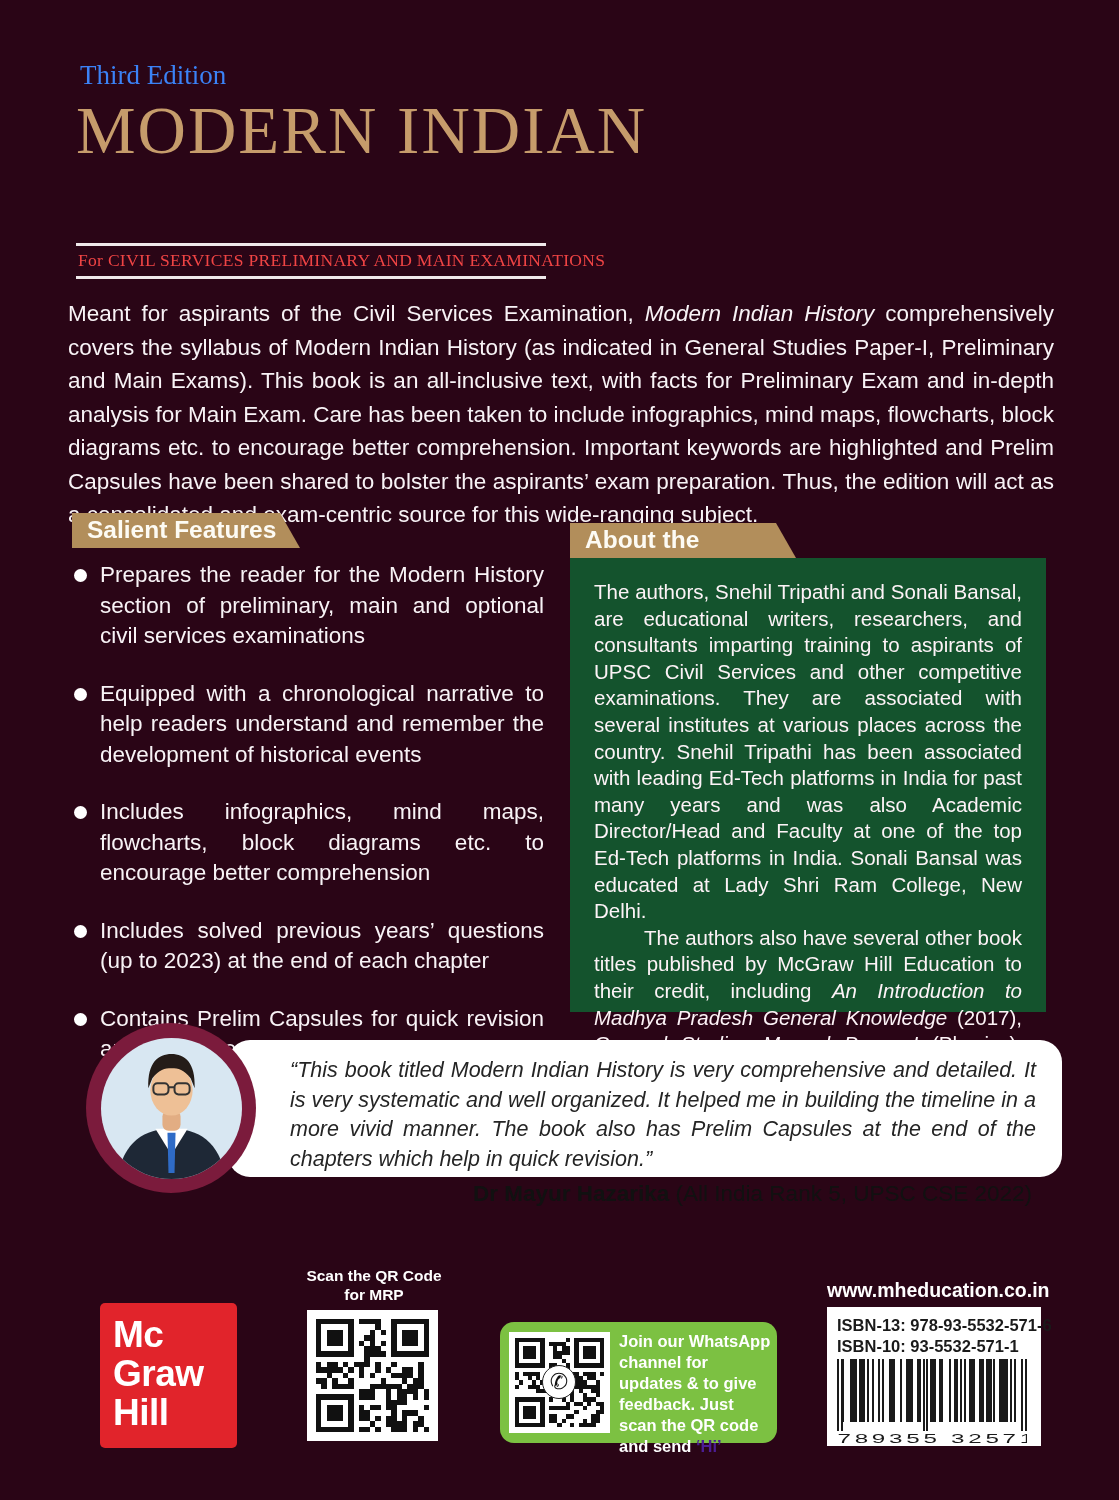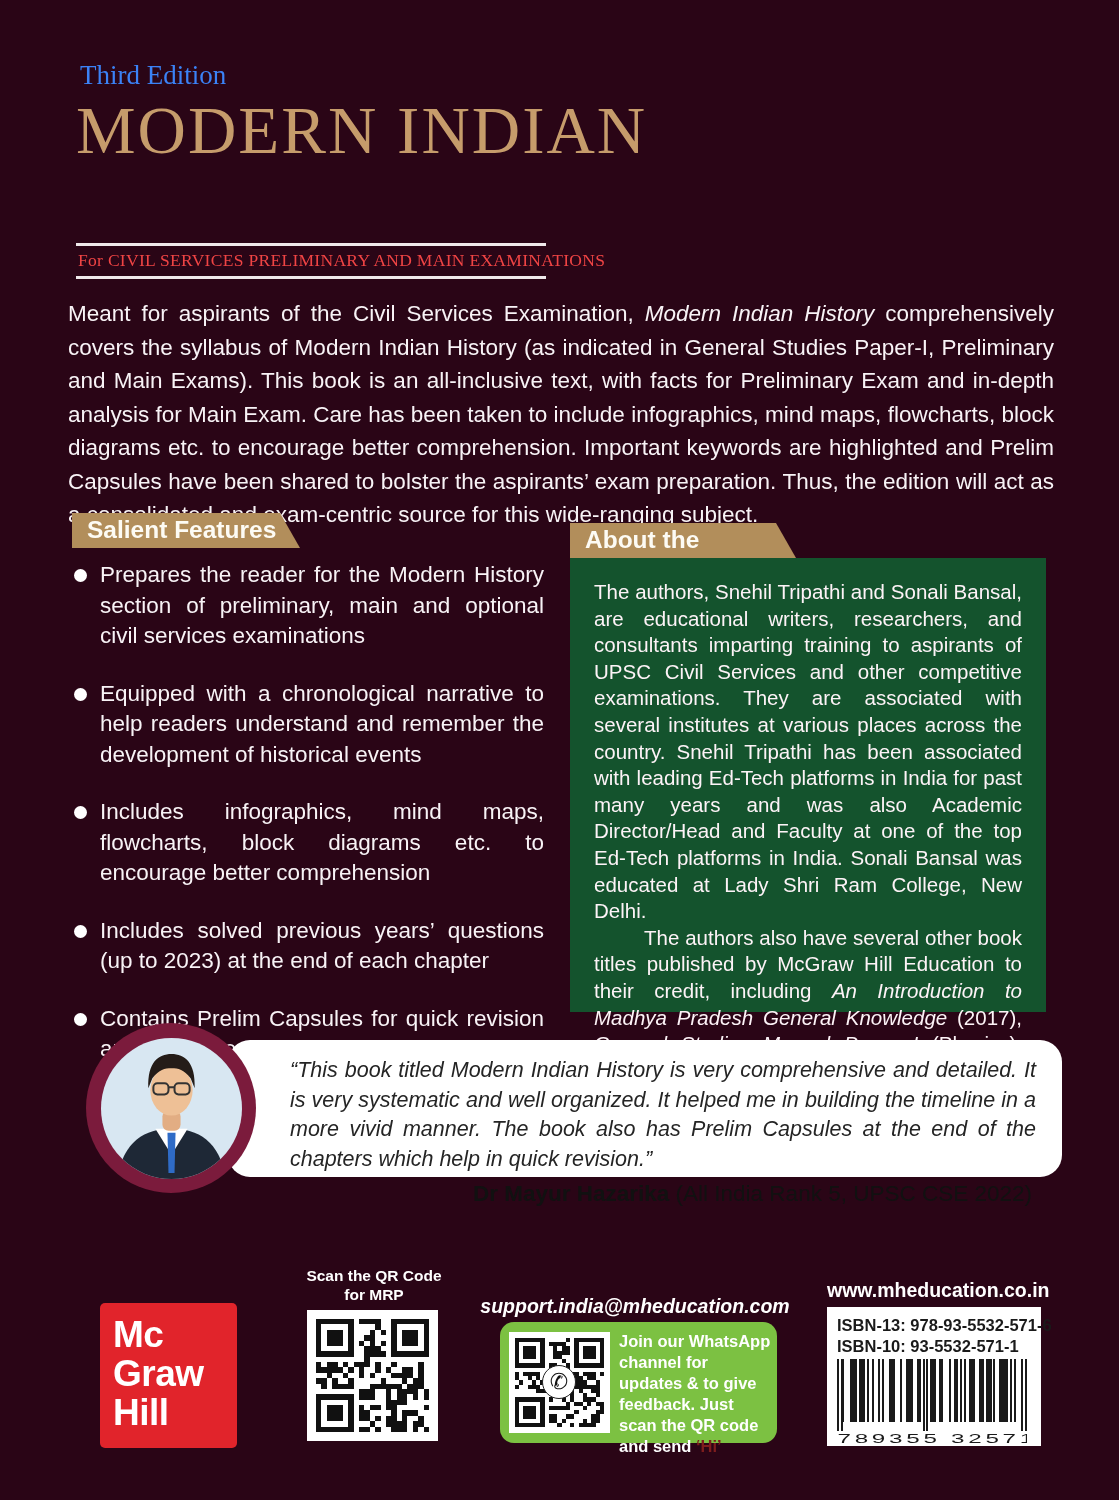--- a/index.html
+++ b/index.html
@@ -32,21 +32,21 @@
     font-family:"Liberation Serif", serif;
     font-size:17.5px;color:#ef4444;letter-spacing:.3px;white-space:nowrap;
   }
   
   .intro{
     position:absolute;left:68px;top:297px;width:986px;
     font-size:22.5px;line-height:33.5px;text-align:justify;
     color:#f8f3f6;
   }
   span.i{font-style:italic;}
-  span.hi{color:#7f1d1d;font-weight:700;}
+  span.hi{color:#4c1d95;font-weight:700;}
   
   .banner{
     position:absolute;height:35px;
     background:#b28e5b;
     clip-path:polygon(0 0, calc(100% - 20px) 0, 100% 100%, 0 100%);
     font-size:24.5px;font-weight:700;color:#fdfbf4;
     line-height:34px;padding-left:15px;box-sizing:border-box;
   }
   .banner.left{left:72px;top:513px;width:228px;}
   .banner.right{left:570px;top:523px;width:226px;}
@@ -357,21 +357,20 @@
           <rect x="2" y="2" width="3" height="3"></rect>
           <rect x="14" y="0" width="7" height="7"></rect>
           <rect x="15" y="1" width="5" height="5" fill="#fff"></rect>
           <rect x="16" y="2" width="3" height="3"></rect>
           <rect x="0" y="14" width="7" height="7"></rect>
           <rect x="1" y="15" width="5" height="5" fill="#fff"></rect>
           <rect x="2" y="16" width="3" height="3"></rect>
         </g>
       </svg></div>
 
-  <div class="support-email">support.india@mheducation.com</div>
   <div class="wa-box">
     <div class="wa-qr" id="qr-wa"><svg viewBox="0 0 21 21" shape-rendering="crispEdges">
           <g fill="#111">
             <rect x="12" y="0" width="1" height="1"></rect>
             <rect x="8" y="1" width="1" height="1"></rect>
             <rect x="9" y="1" width="1" height="1"></rect>
             <rect x="10" y="1" width="1" height="1"></rect>
             <rect x="11" y="1" width="1" height="1"></rect>
             <rect x="9" y="2" width="1" height="1"></rect>
             <rect x="11" y="2" width="1" height="1"></rect>

